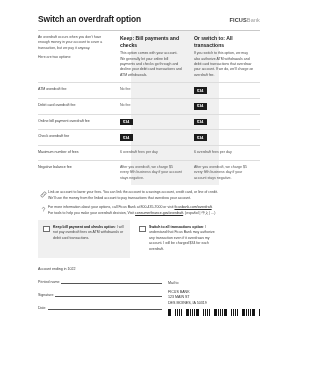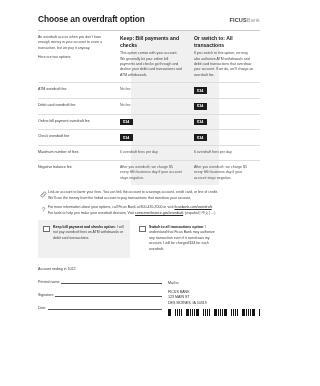--- a/index.html
+++ b/index.html
@@ -219,21 +219,21 @@
         #151515 1.5px, #151515 2.9px, transparent 2.9px, transparent 3.7px,
         #151515 3.7px, #151515 4.3px, transparent 4.3px, transparent 5.6px);
   }
 </style>
 </head>
 <body>
 
 <div class="page">
 
   <div class="header">
-    <div class="doc-title">Choose an overdraft option</div>
+    <div class="doc-title">Switch an overdraft option</div>
     <div class="brand"><span class="b1">FICUS</span><span class="b2">Bank</span></div>
   </div>
   <div class="rule"></div>
 
   <div class="grid">
     <div class="colshade"></div>
 
     <div class="row intro">
       <div class="cell c-label intro-text">
         <p>An overdraft occurs when you don't have enough money in your account to cover a transaction, but we pay it anyway.</p>

